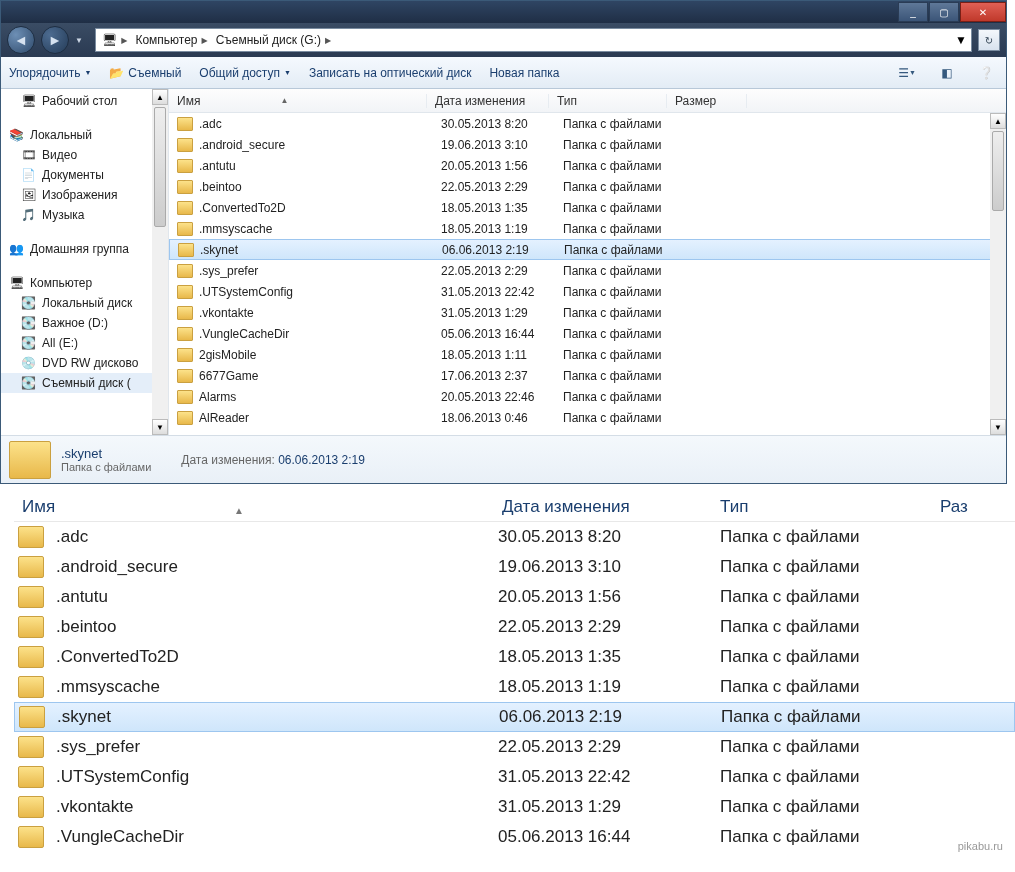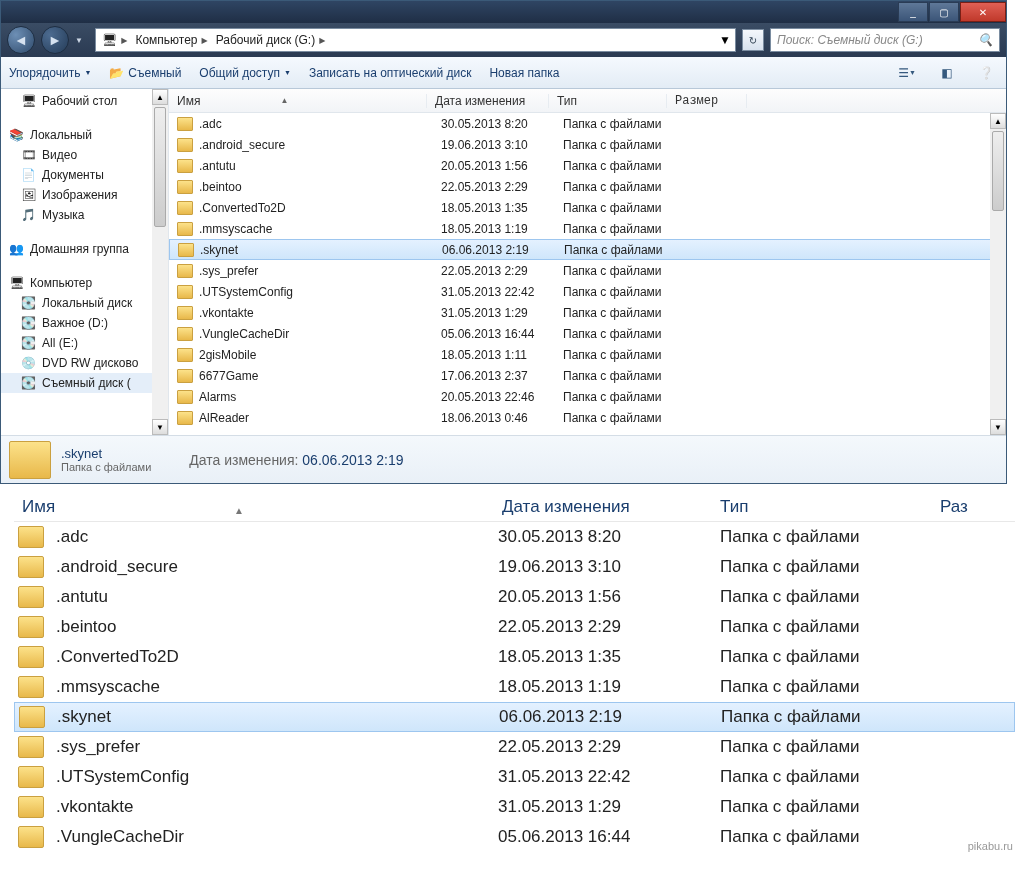--- a/index.html
+++ b/index.html
@@ -41,57 +41,57 @@
   .sb-scroll .up,.sb-scroll .dn{height:16px;background:linear-gradient(#fff,#ddd);border:1px solid #bbb;display:flex;align-items:center;justify-content:center;font-size:8px;}
   .sb-scroll .dn{position:absolute;bottom:0;left:0;right:0;}
   .sb-scroll .thumb{position:absolute;left:2px;right:2px;top:18px;height:120px;background:linear-gradient(#eee,#ccc);border:1px solid #aaa;border-radius:2px;}
   
   .main{ flex:1; display:flex; flex-direction:column; position:relative;}
   .cols{ height:24px; display:flex; align-items:center; border-bottom:1px solid #e0e6ec; background:linear-gradient(#fdfdfd,#f2f4f7); font-size:12px; color:#333;}
   .cols .c{ padding:0 8px; border-right:1px solid #e7ecf1;}
   .c-name{width:258px;display:flex;align-items:center;gap:80px;}
   .c-date{width:122px;}
   .c-type{width:118px;}
-  .c-size{width:80px;font-family:Liberation Mono, monospace;}
+  .c-size{width:80px;}
   .sorta{font-size:8px;color:#666;}
   
   .rows{ flex:1; overflow:hidden; position:relative;}
   .row{ display:flex; align-items:center; height:21px; font-size:12px; color:#222; padding-left:8px;}
   .row.sel{ background:linear-gradient(#e4f1ff,#cfe6fb); border:1px solid #9dc6ef;}
   .row .ic{width:16px;height:14px; margin-right:6px; background:linear-gradient(#fce28a,#e8b84a); border:1px solid #caa040; border-radius:1px;}
   .row .c-name{width:242px;}
   .row .c-date{width:122px;}
   .row .c-type{width:140px;}
   
   .main .sb-scroll{ position:absolute; right:0; top:24px; bottom:0; width:16px; background:#f0f0f0;}
   
   .details{ height:48px; border-top:1px solid #d4dde6; background:linear-gradient(#f4f8fc,#e9f0f7); display:flex; align-items:center; padding:4px 8px; gap:10px;}
   .details .bigic{ width:42px;height:38px;background:linear-gradient(#fce28a,#e8b84a); border:1px solid #caa040; border-radius:2px;}
   .details .meta .l1{font-size:13px;color:#1a3e6e;}
   .details .meta .l2{font-size:11px;color:#666;}
-  .details .extra{font-size:14px;color:#666; margin-left:28px;}
+  .details .extra{font-size:12px;color:#666; margin-left:20px;}
   .details .extra .dt{color:#1a3e6e;}
   
   
   .zoom{ background:#fff; padding:4px 0 4px 14px; width:1015px;}
   .zhdr{ display:flex; align-items:center; height:30px; font-size:17px; color:#1a3e6e; border-bottom:1px solid #e8e8e8;}
   .zhdr .zc{ padding:0 8px;}
   .zhdr .z-name{width:480px; position:relative;}
   .zhdr .z-date{width:218px;}
   .zhdr .z-type{width:220px;}
   .zhdr .z-size{}
   .zhdr .sortmark{ position:absolute; left:220px; top:8px; font-size:10px;color:#777;}
   .zrow{ display:flex; align-items:center; height:30px; font-size:17px; color:#222;}
   .zrow.sel{ background:linear-gradient(#e4f1ff,#cfe6fb); border:1px solid #9dc6ef;}
   .zrow .ic{width:26px;height:22px; margin:0 12px 0 4px; background:linear-gradient(#fce28a,#e8b84a); border:1px solid #caa040; border-radius:2px;}
   .zrow .z-name{width:442px;}
   .zrow .z-date{width:222px;}
   .zrow .z-type{width:220px;}
   
-  .watermark{ position:absolute; right:2px; bottom:4px; font-size:11px; color:#999;}
+  .watermark{ position:absolute; right:12px; bottom:4px; font-size:11px; color:#999;}
 </style>
 </head>
 <body>
 
 <div class="window">
 
   <div class="titlebar">
     <div class="btns">
       <div class="btn min">_</div>
       <div class="btn max">▢</div>
@@ -103,31 +103,27 @@
     <div class="navbtn">◄</div>
     <div class="navbtn fwd">►</div>
     <div class="navdrop">▼</div>
     <div class="addressbar">
       <span class="crumb">🖥<span class="tri">▶</span></span>
       <span class="crumb">
           <span>Компьютер</span>
           <span class="tri">▶</span>
         </span>
       <span class="crumb">
-          <span>Рабочий диск (G:)</span>
+          <span>Съемный диск (G:)</span>
           <span class="tri">▶</span>
         </span>
       <span style="flex:1"></span>
       <span class="tri">▼</span>
     </div>
     <div class="abbtn">↻</div>
-    <div class="searchbox">
-      <span>Поиск: Съемный диск (G:)</span>
-      <span class="mag">🔍</span>
-    </div>
   </div>
 
   <div class="toolbar">
     <div class="ti">
         <span>Упорядочить</span>
         <span class="tri">▼</span>
       </div>
     <div class="ti">
         <span>📂</span>
         <span>Съемный</span>

